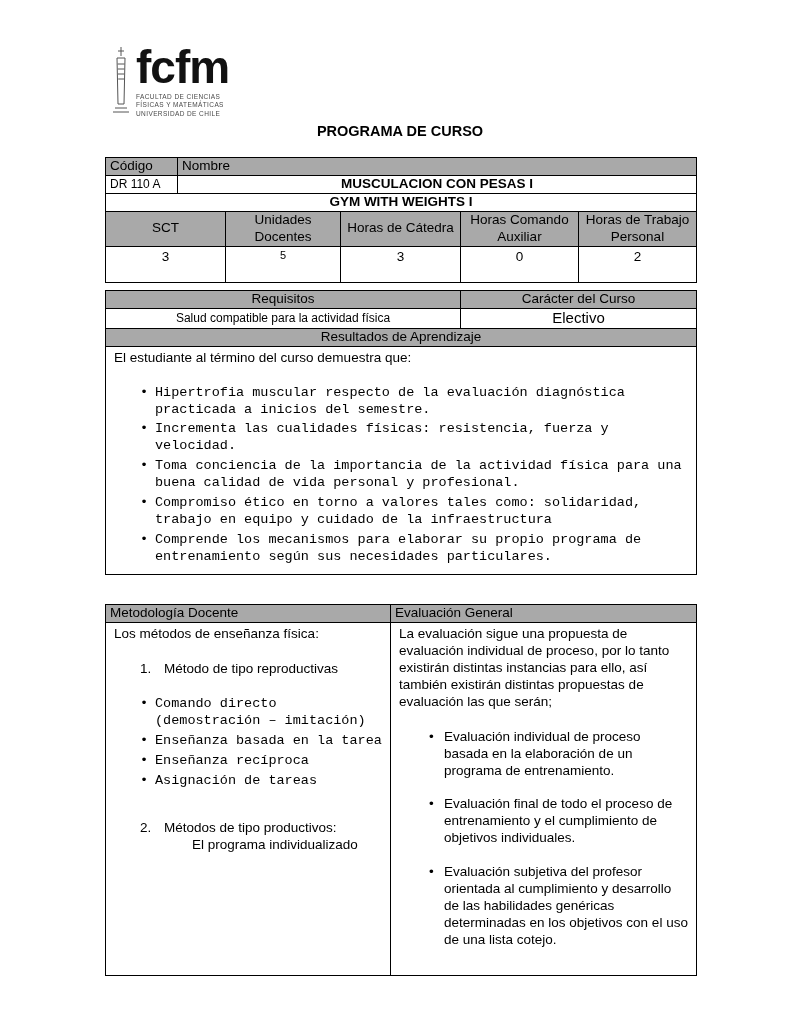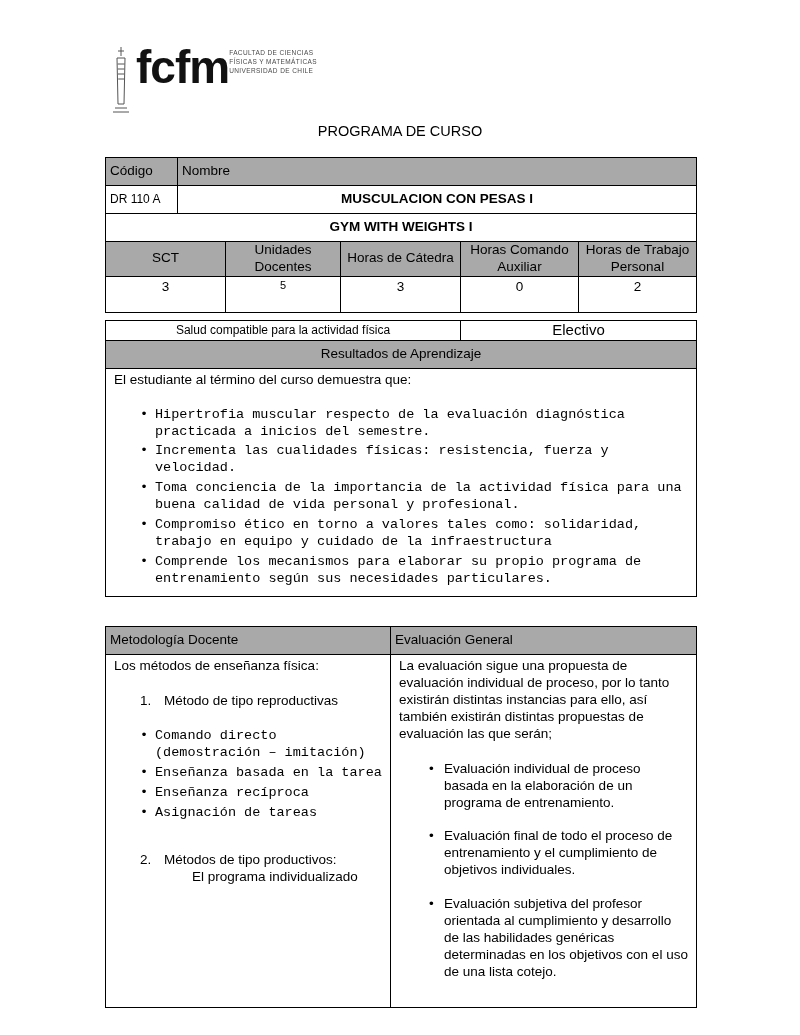--- a/index.html
+++ b/index.html
@@ -8,40 +8,40 @@
     width:800px; height:1035px;
     background:#ffffff;
     font-family:"Liberation Sans", sans-serif;
     color:#000;
   }
   .page { position:relative; width:800px; height:1035px; overflow:hidden; }
 
   
   .logo { position:absolute; left:108px; top:46px; display:flex; align-items:flex-start; }
   .tower { width:26px; height:74px; margin-right:2px; }
-  .logo-block { display:flex; }
+  .logo-block { display:flex; flex-direction:column; }
   .fcfm-text { font-size:46px; font-weight:bold; line-height:0.95; letter-spacing:-1px; color:#111; }
   .logo-captions { margin-top:3px; font-size:6.5px; color:#4a4a4a; letter-spacing:0.4px; line-height:1.35; }
 
   
   .doc-title { position:absolute; top:123px; left:0; width:100%; text-align:center;
-               font-size:14.5px; font-weight:normal; }
+               font-size:14.5px; font-weight:bold; }
 
   
   .content { position:absolute; left:105px; top:157px; width:591px; }
   table { border-collapse:collapse; table-layout:fixed; width:591px; }
   td { border:1px solid #000; padding:0 4px; font-size:13.5px; line-height:1.25; overflow:hidden; }
   .gray { background:#a9a9a9; }
   .center { text-align:center;margin-left:24px; }
   .bold { font-weight:bold; }
   .stack { margin-top:-1px; }
   .gap7 { height:7px; }
   .gap29 { height:29px; }
 
-  .h18 td { height:28px; }
+  .h18 td { height:18px; }
   .hdr5 td { height:34px; text-align:center; vertical-align:middle; }
   .vals td { height:36px; text-align:center; vertical-align:top; padding-top:2px; }
   .vals td:nth-child(2) { font-size:11px; }
 
   .small-cell { font-size:12px; }
   .electivo-cell { font-size:15px; }
 
   .bigcell { vertical-align:top; padding:3px 8px 6px 8px; }
   .res-cell { height:197px; }
   .meto-cell { height:353px; }
@@ -149,20 +149,24 @@
       </table>
 
     <div class="gap7"></div>
 
     <table>
       <colgroup>
           <col style="width:355px">
           <col style="width:236px">
         </colgroup>
       <tbody>
+          <tr class="h18">
+        <td class="gray center">Requisitos</td>
+        <td class="gray center">Carácter del Curso</td>
+      </tr>
       <tr>
         <td class="center small-cell" style="height:20px">Salud compatible para  la actividad física</td>
         <td class="center electivo-cell" style="height:20px">Electivo</td>
       </tr>
     </tbody>
       </table>
 
     <table class="stack">
       <colgroup>
           <col style="width:591px">

